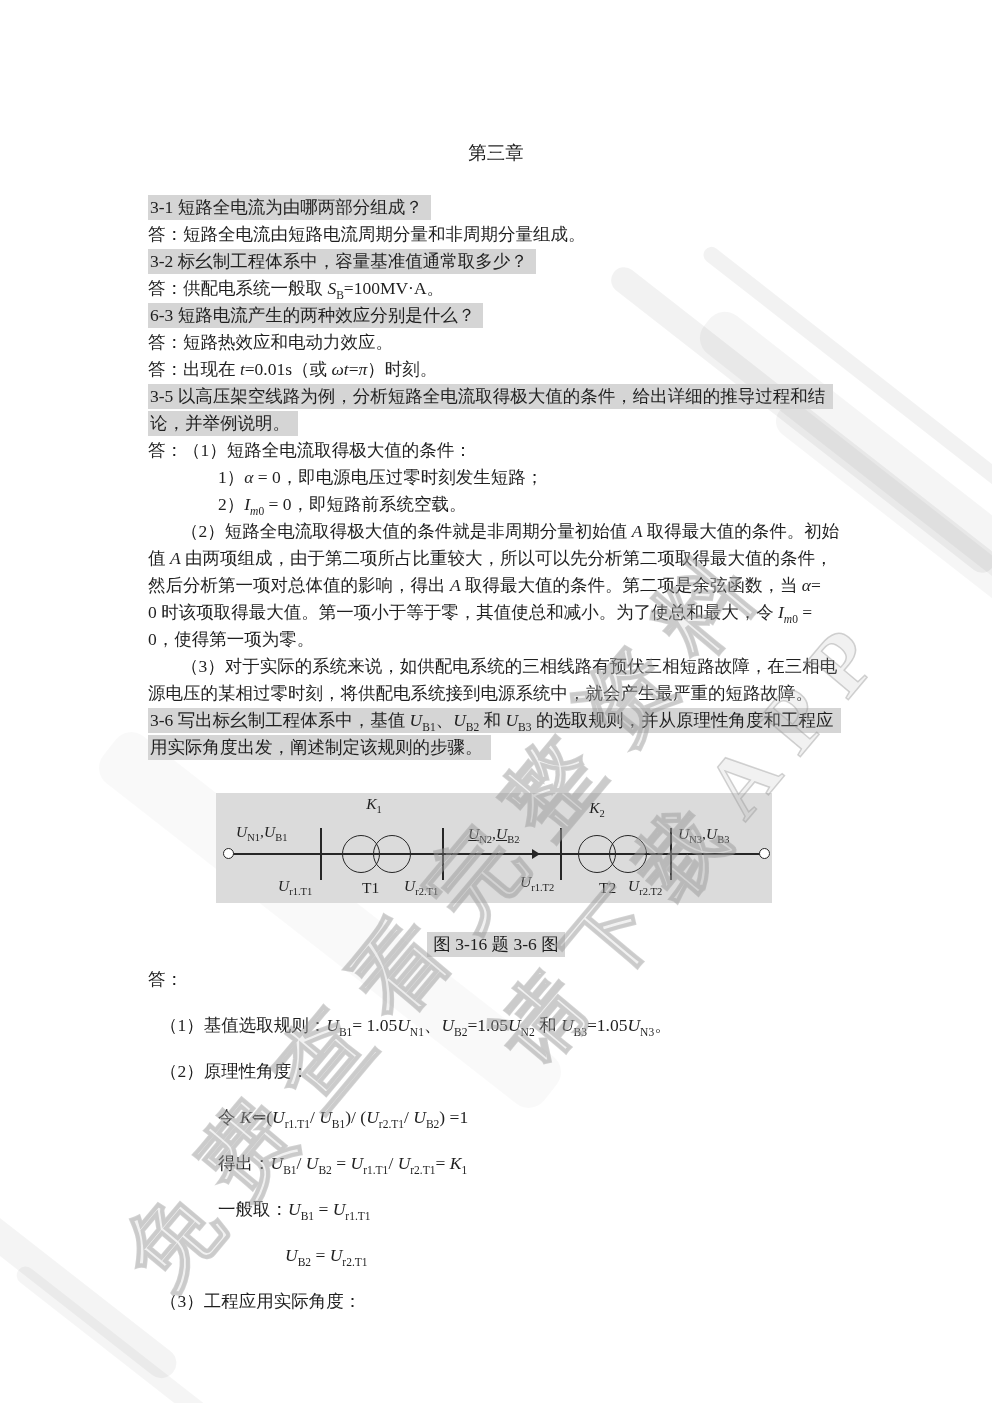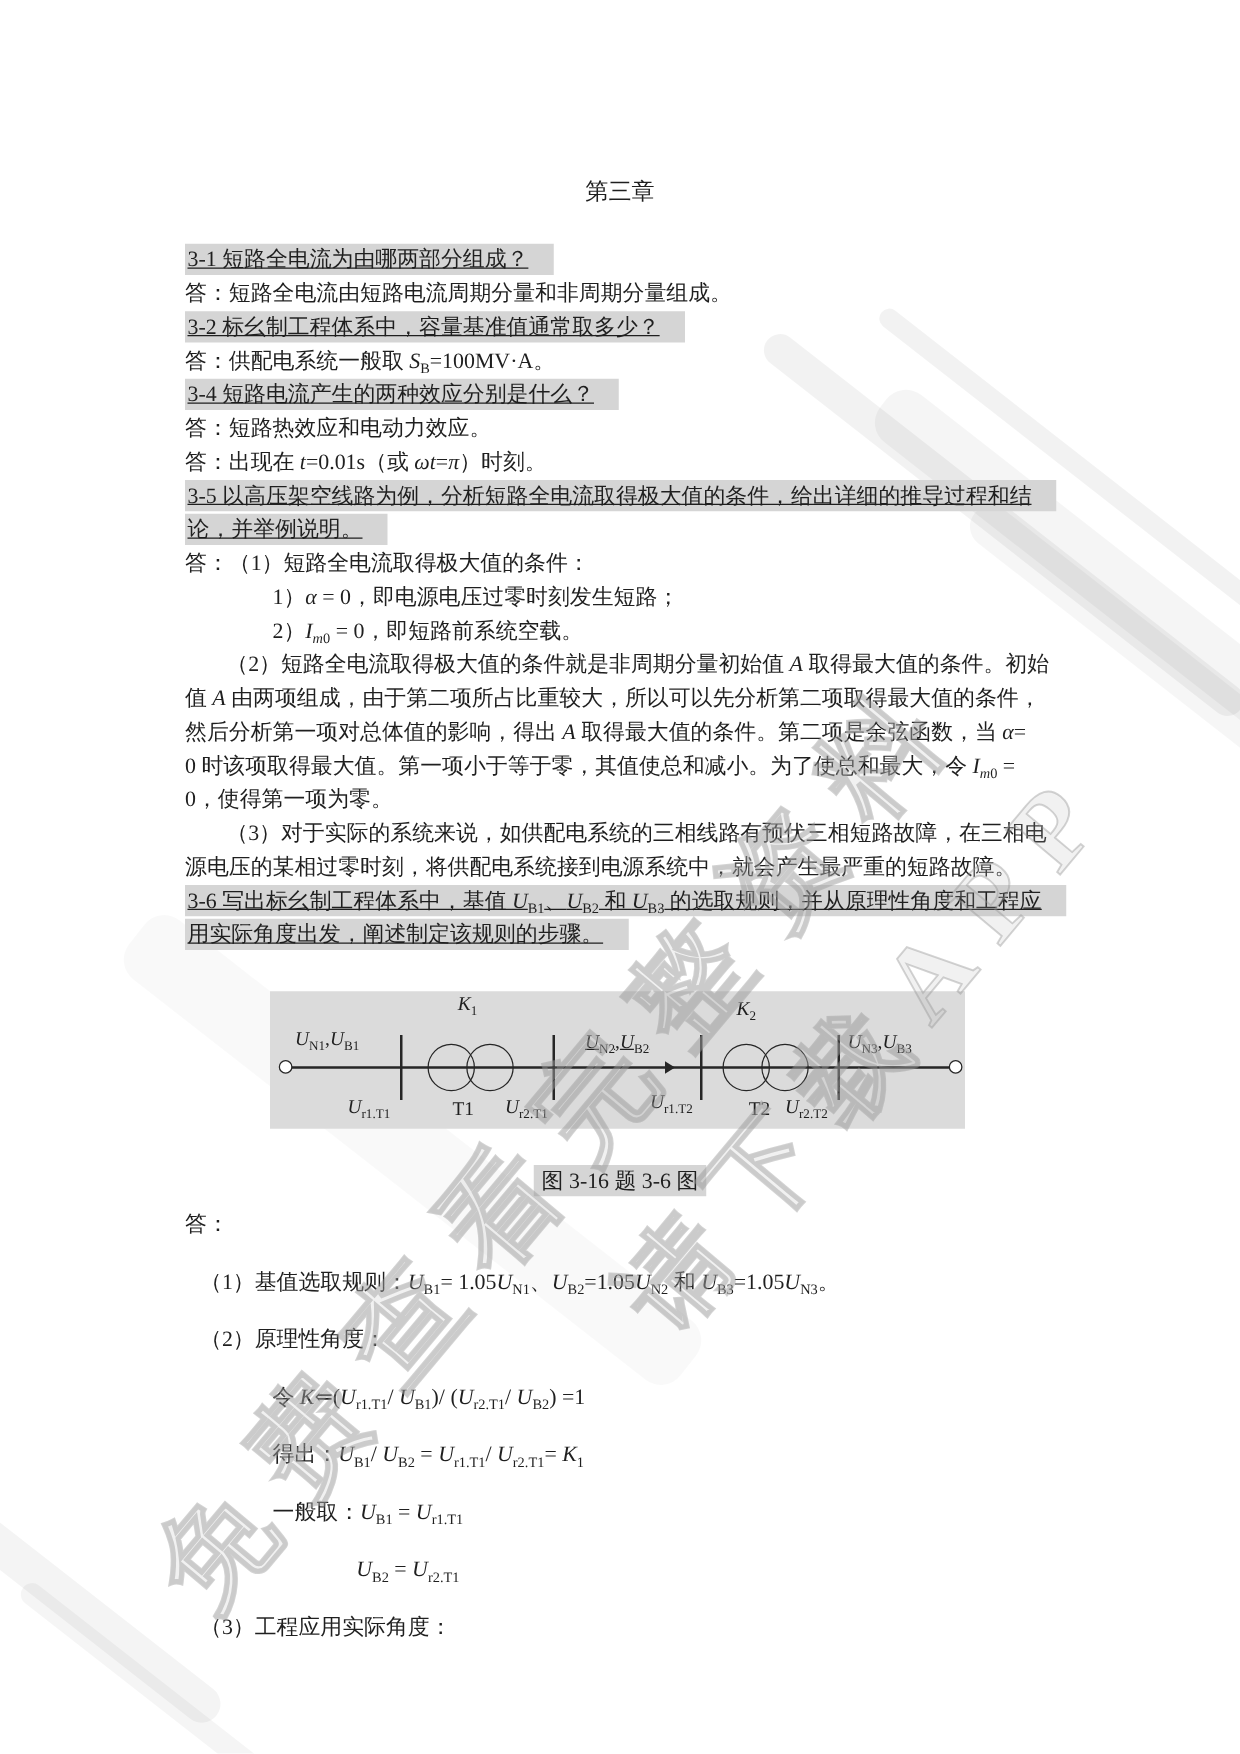--- a/index.html
+++ b/index.html
@@ -24,21 +24,21 @@
   #title { top:112px; left:0; width:992px; text-align:center; font-size:18.5px; }
   #top-block { top:168px; left:148px; width:740px; }
   #bottom-block { top:940px; left:148px; width:740px; }
   .tl { height:27px; margin:0; white-space:nowrap; font-size:17.5px; line-height:23px; }
   .bl { height:46px; margin:0; white-space:nowrap; font-size:17.5px; line-height:23px; }
   .l1 { padding-left:33px; }
   .l2 { padding-left:70px; }
   .b1 { padding-left:12px; }
   .b2 { padding-left:70px; }
   .b3 { padding-left:137px; }
-  .hl > span.wrap { background:var(--hl); padding:2px 20px 3px 2px;text-decoration:underline; }
+  .hl > span.wrap { background:var(--hl); padding:2px 8px 3px 2px; }
   .it { font-style:italic; }
   sub.sb { font-size:11.5px; line-height:0; }
   
   #figure { position:absolute; z-index:1; left:216px; top:793px; width:556px; height:110px; background:var(--fig); }
   .hline { position:absolute; left:13px; top:60px; width:536px; height:1.8px; background:var(--ln); }
   .term  { position:absolute; width:9px; height:9px; border:1.5px solid var(--ln); border-radius:50%; background:#fff; top:55px; }
   #term-left  { left:7px; }  #term-right { left:543px; }
   .bus { position:absolute; top:35px; width:2px; height:52px; background:var(--ln); }
   #bus1 { left:104px; } #bus2 { left:226px; } #bus3 { left:344px; } #bus4 { left:454px; }
   .tc { position:absolute; top:42px; width:36px; height:36px; border:1.7px solid var(--ln); border-radius:50%; background:transparent; }
@@ -74,21 +74,21 @@
   <div class="streak" style="left:40px;top:1130px;width:30px;height:300px;background:rgba(0,0,0,0.045);"></div>
   <div class="streak" style="left:112px;top:1220px;width:18px;height:260px;background:rgba(0,0,0,0.04);"></div>
 
   <div class="layer" id="title">第三章</div>
 
   <div class="layer" id="top-block">
       <p class="tl hl"><span class="wrap"><span>3-1 短路全电流为由哪两部分组成？</span></span></p>
       <p class="tl"><span class="wrap"><span>答：短路全电流由短路电流周期分量和非周期分量组成。</span></span></p>
       <p class="tl hl"><span class="wrap"><span>3-2 标幺制工程体系中，容量基准值通常取多少？</span></span></p>
       <p class="tl"><span class="wrap"><span>答：供配电系统一般取 </span><span class="it">S</span><sub class="sb">B</sub><span>=100MV·A。</span></span></p>
-      <p class="tl hl"><span class="wrap"><span>3-4 短路电流产生的两种效应分别是什么？</span></span></p>
+      <p class="tl hl"><span class="wrap"><span>6-3 短路电流产生的两种效应分别是什么？</span></span></p>
       <p class="tl"><span class="wrap"><span>答：短路热效应和电动力效应。</span></span></p>
       <p class="tl"><span class="wrap"><span>答：出现在 </span><span class="it">t</span><span>=0.01s（或 </span><span class="it">ωt</span><span>=</span><span class="it">π</span><span>）时刻。</span></span></p>
       <p class="tl hl"><span class="wrap"><span>3-5 以高压架空线路为例，分析短路全电流取得极大值的条件，给出详细的推导过程和结</span></span></p>
       <p class="tl hl"><span class="wrap"><span>论，并举例说明。</span></span></p>
       <p class="tl"><span class="wrap"><span>答：（1）短路全电流取得极大值的条件：</span></span></p>
       <p class="tl l2"><span class="wrap"><span>1）</span><span class="it">α</span><span> = 0，即电源电压过零时刻发生短路；</span></span></p>
       <p class="tl l2"><span class="wrap"><span>2）</span><span class="it">I</span><sub class="sb it">m</sub><sub class="sb">0</sub><span> = 0，即短路前系统空载。</span></span></p>
       <p class="tl l1"><span class="wrap"><span>（2）短路全电流取得极大值的条件就是非周期分量初始值 </span><span class="it">A</span><span> 取得最大值的条件。初始</span></span></p>
       <p class="tl"><span class="wrap"><span>值 </span><span class="it">A</span><span> 由两项组成，由于第二项所占比重较大，所以可以先分析第二项取得最大值的条件，</span></span></p>
       <p class="tl"><span class="wrap"><span>然后分析第一项对总体值的影响，得出 </span><span class="it">A</span><span> 取得最大值的条件。第二项是余弦函数，当 </span><span class="it">α</span><span>=</span></span></p>

